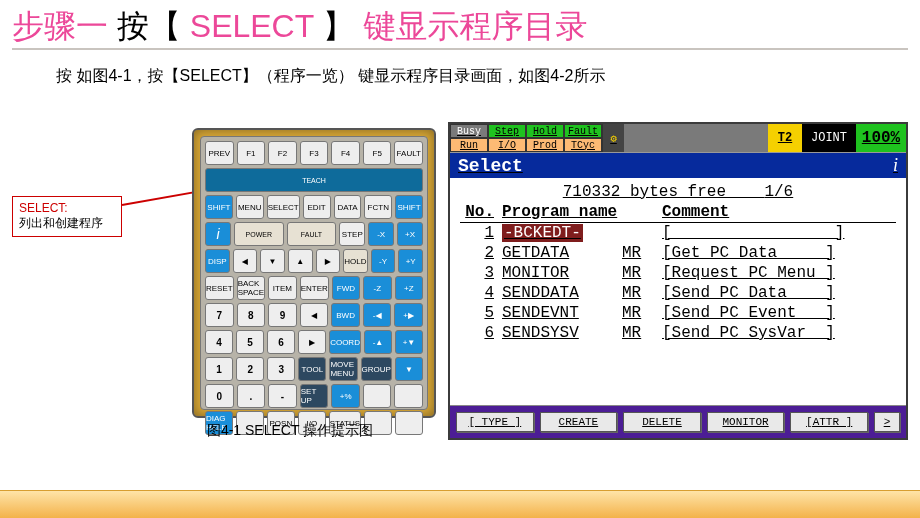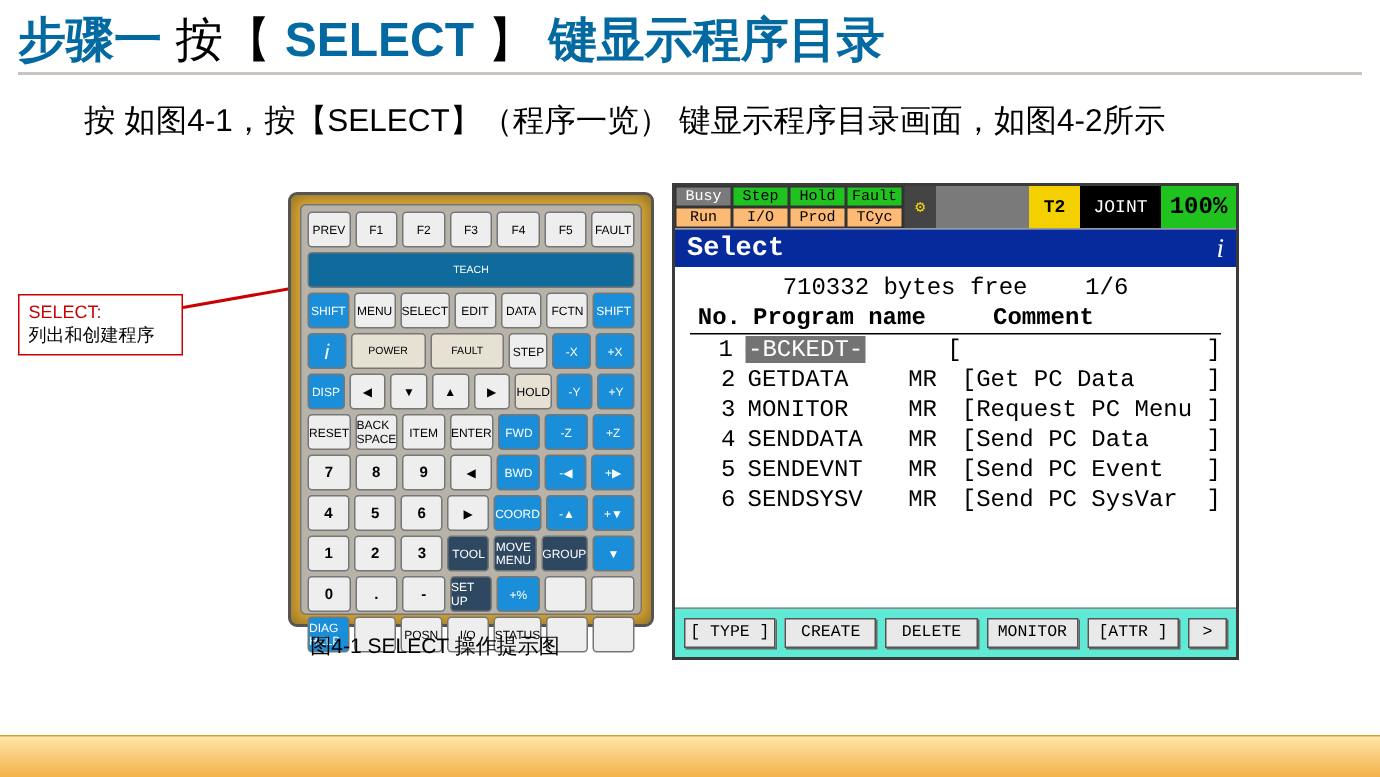--- a/index.html
+++ b/index.html
@@ -1,26 +1,26 @@
 <!DOCTYPE html>
 <html><head>
 <meta charset="utf-8">
 <style>
   * { box-sizing:border-box; }
   html,body { margin:0; padding:0; font-family:"Microsoft YaHei",Arial,sans-serif; background:#fff; }
   .page { width:920px; height:518px; position:relative; }
 
   
   .title-row { padding:6px 12px 2px 12px; font-size:32px; line-height:40px; }
-  .title-red { color:#0369a1; font-weight:700;text-align:center; }
+  .title-red { color:#ec4899; font-weight:400;text-align:center; }
   .title-black { color:#000; }
   .rule { height:2px; background:#c9c4bf; margin:0 12px 0 12px; }
 
   
-  .intro { font-size:21px; color:#000; margin:16px 0 6px 56px; }
+  .intro { font-size:16px; color:#000; margin:16px 0 6px 56px; }
 
   
   .annot-box { position:absolute; left:12px; top:196px; width:110px; border:1px solid #c00; padding:4px 6px; font-size:12px; background:#fff; }
   .annot-title { color:#c00; }
   .annot-body { color:#000; }
   .leader { position:absolute; left:122px; top:204px; width:100px; height:2px; background:#c00; transform-origin:left center; transform:rotate(-10deg); }
   .leader::after { content:""; position:absolute; right:-6px; top:-3px; border-left:8px solid #c00; border-top:4px solid transparent; border-bottom:4px solid transparent; }
 
   
   .pendant-wrap { position:absolute; left:192px; top:128px; width:196px; }
@@ -29,21 +29,21 @@
   .kr { display:flex; gap:3px; }
   .k  { flex:1; height:24px; font-size:8px; display:flex; align-items:center; justify-content:center; border-radius:3px; border:1px solid #777; background:#eee; color:#000; }
   .k.blue { background:#1a8ed8; color:#fff; }
   .k.dark { background:#2d4860; color:#fff; }
   .k.teach{ background:#0e6b9b; color:#fff; font-size:7px; }
   .k.hold { background:#e7e1d3; }
   .k.sm   { font-size:10px; font-weight:700; }
   .caption { text-align:center; font-size:14px; margin-top:4px; }
 
   
-  .screen { position:absolute; left:448px; top:122px; width:378px; height:318px; border:2px solid #3b3b3b; background:#f2f2f2; display:flex; flex-direction:column; font-family:"Courier New",monospace; }
+  .screen { position:absolute; left:448px; top:122px; width:460px; height:318px; border:2px solid #3b3b3b; background:#f2f2f2; display:flex; flex-direction:column; font-family:"Courier New",monospace;text-decoration:underline; }
   .scr-top { display:flex; align-items:stretch; border-bottom:1px solid #999; }
   .scr-status { display:flex; flex-direction:column; font-size:10px; }
   .scr-status .row { display:flex; }
   .sc { width:38px; height:14px; border:1px solid #333; display:flex; align-items:center; justify-content:center; color:#000; }
   .sc.g { background:#1fc21f; }
   .sc.y { background:#fdba74; color:#000; }
   .sc.gr{ background:#7a7a7a; color:#fff; }
   .scr-io { width:22px; height:28px; display:flex; align-items:center; justify-content:center; font-size:11px; color:#f5d000; background:#444; border-left:1px solid #333;}
   .scr-fill { flex:1; background:#7a7a7a; }
   .scr-t2 { width:34px; background:#f5d000; color:#000; display:flex; align-items:center; justify-content:center; font-size:12px; font-weight:700; }
@@ -52,22 +52,22 @@
   .scr-title { background:#062a9c; color:#fff; display:flex; align-items:center; padding:2px 8px; font-size:18px; font-weight:700; }
   .scr-title .info { margin-left:auto; font-style:italic; font-family:Georgia,serif; font-weight:400; }
   .scr-body { flex:1; background:#fff; padding:4px 10px; font-size:16px; line-height:20px; color:#000; }
   .scr-body .hdr2 { text-align:center; }
   .scr-body .cols { display:flex; font-weight:700; border-bottom:1px solid #000;}
   .scr-body .r { display:flex; }
   .c-no { width:42px; text-align:right; padding-right:8px;}
   .c-nm { width:120px; }
   .c-tp { width:40px; }
   .c-cm { flex:1; white-space:pre; }
-  .r.sel .c-nm span { background:#737373; color:#fff; padding:0 2px; }
-  .scr-foot { display:flex; gap:6px; padding:6px; background:#5eead4; border-top:1px solid #888;}
+  .r.sel .c-nm span { background:#7f1d1d; color:#fff; padding:0 2px; }
+  .scr-foot { display:flex; gap:6px; padding:6px; background:#4c1d95; border-top:1px solid #888;}
   .fk { flex:1; height:20px; font-size:11px; background:#e9e9e9; border:1px solid #555; display:flex; align-items:center; justify-content:center; box-shadow:1px 1px 0 #666;}
   .fk.narrow { flex:0 0 26px; }
 
   
   .bottom-bar { position:absolute; left:0; bottom:0; width:100%; height:28px; background:linear-gradient(#ffe4a8,#f3b24a); border-top:1px solid #d89e30; }
 </style>
 </head>
 <body>
 <div class="page">
 

